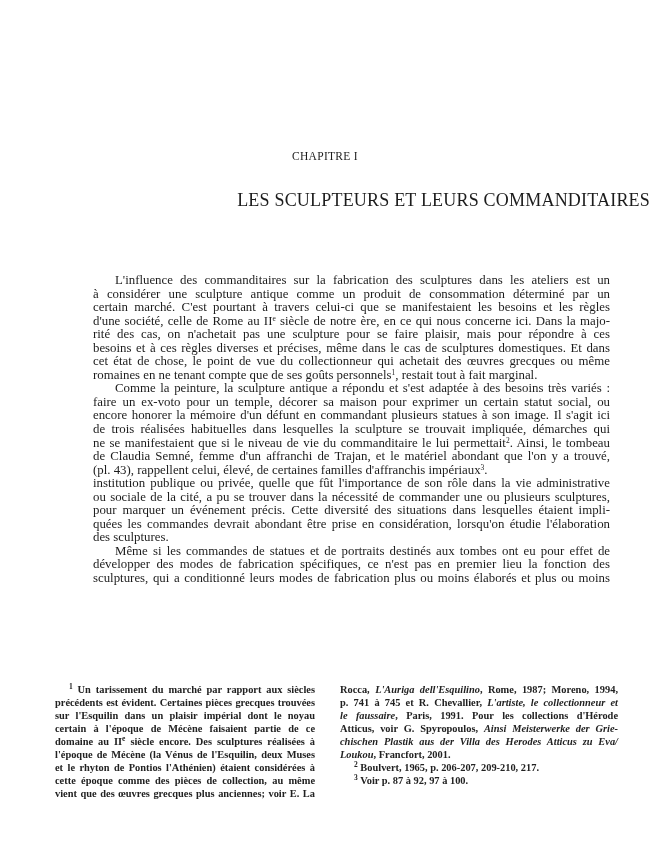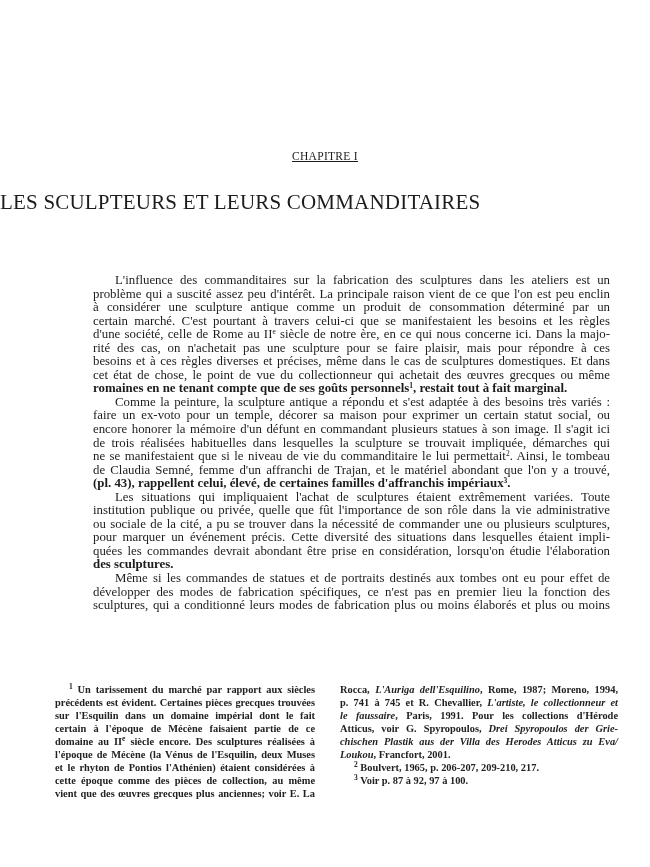--- a/index.html
+++ b/index.html
@@ -22,29 +22,28 @@
     background: #ffffff;
   }
   .chapter-label {
     position: absolute;
     top: 150px;
     left: 0;
     width: 650px;
     text-align: center;
     font-size: 11.5px;
     letter-spacing: 0.3px;
-    text-decoration: underline;
   }
   .chapter-title {
     position: absolute;
     top: 190px;
     left: 0;
     width: 650px;
-    text-align: left;
-    font-size: 21px;
+    text-align: right;
+    font-size: 18px;
     letter-spacing: 0.2px;
   }
   .body-text {
     position: absolute;
     left: 57px;
     top: 274px;
     width: 553px;
     font-size: 12.85px;
     line-height: 13.55px;
     text-align: justify;
@@ -53,21 +52,20 @@
     display: block;
     text-align: justify;
     text-align-last: justify;
     white-space: nowrap;
     height: 13.55px;
     overflow: visible;
     margin-left: 36px;
   }
   .line.last {
     text-align-last: left;
-    font-weight: bold;
   }
   .line.indent {
     padding-left: 22px;
   }
   sup {
     font-size: 7.5px;
     line-height: 0;
     vertical-align: 4px;
   }
   .footnotes {
@@ -100,60 +98,58 @@
 </style>
 </head>
 <body>
 
 <div class="page">
   <div class="chapter-label">CHAPITRE I</div>
   <div class="chapter-title">LES SCULPTEURS ET LEURS COMMANDITAIRES</div>
 
   <div class="body-text" id="body-text">
       <span class="line indent">L'influence des commanditaires sur la fabrication des sculptures dans les ateliers est un</span>
-      <span class="line">problème qui a suscité assez peu d'intérêt. La principale raison vient de ce que l'on est peu enclin</span>
       <span class="line">à considérer une sculpture antique comme un produit de consommation déterminé par un</span>
       <span class="line">certain marché. C'est pourtant à travers celui-ci que se manifestaient les besoins et les règles</span>
       <span class="line">d'une société, celle de Rome au II<sup>e</sup> siècle de notre ère, en ce qui nous concerne ici. Dans la majo-</span>
       <span class="line">rité des cas, on n'achetait pas une sculpture pour se faire plaisir, mais pour répondre à ces</span>
       <span class="line">besoins et à ces règles diverses et précises, même dans le cas de sculptures domestiques. Et dans</span>
       <span class="line">cet état de chose, le point de vue du collectionneur qui achetait des œuvres grecques ou même</span>
       <span class="line last">romaines en ne tenant compte que de ses goûts personnels<sup>1</sup>, restait tout à fait marginal.</span>
       <span class="line indent">Comme la peinture, la sculpture antique a répondu et s'est adaptée à des besoins très variés :</span>
       <span class="line">faire un ex-voto pour un temple, décorer sa maison pour exprimer un certain statut social, ou</span>
       <span class="line">encore honorer la mémoire d'un défunt en commandant plusieurs statues à son image. Il s'agit ici</span>
       <span class="line">de trois réalisées habituelles dans lesquelles la sculpture se trouvait impliquée, démarches qui</span>
       <span class="line">ne se manifestaient que si le niveau de vie du commanditaire le lui permettait<sup>2</sup>. Ainsi, le tombeau</span>
       <span class="line">de Claudia Semné, femme d'un affranchi de Trajan, et le matériel abondant que l'on y a trouvé,</span>
       <span class="line last">(pl. 43), rappellent celui, élevé, de certaines familles d'affranchis impériaux<sup>3</sup>.</span>
-      <span class="line indent">Les situations qui impliquaient l'achat de sculptures étaient extrêmement variées. Toute</span>
       <span class="line">institution publique ou privée, quelle que fût l'importance de son rôle dans la vie administrative</span>
       <span class="line">ou sociale de la cité, a pu se trouver dans la nécessité de commander une ou plusieurs sculptures,</span>
       <span class="line">pour marquer un événement précis. Cette diversité des situations dans lesquelles étaient impli-</span>
       <span class="line">quées les commandes devrait abondant être prise en considération, lorsqu'on étudie l'élaboration</span>
       <span class="line last">des sculptures.</span>
       <span class="line indent">Même si les commandes de statues et de portraits destinés aux tombes ont eu pour effet de</span>
       <span class="line">développer des modes de fabrication spécifiques, ce n'est pas en premier lieu la fonction des</span>
       <span class="line">sculptures, qui a conditionné leurs modes de fabrication plus ou moins élaborés et plus ou moins</span>
     </div>
 
   <div class="footnotes fn-col-left" id="fn-left">
       <span class="fn-line indent"><sup>1</sup> Un tarissement du marché par rapport aux siècles</span>
       <span class="fn-line">précédents est évident. Certaines pièces grecques trouvées</span>
-      <span class="fn-line">sur l'Esquilin dans un domaine impérial dont le fait</span>
+      <span class="fn-line">sur l'Esquilin dans un plaisir impérial dont le noyau</span>
       <span class="fn-line">certain à l'époque de Mécène faisaient partie de ce</span>
       <span class="fn-line">domaine au II<sup>e</sup> siècle encore. Des sculptures réalisées à</span>
       <span class="fn-line">l'époque de Mécène (la Vénus de l'Esquilin, deux Muses</span>
       <span class="fn-line">et le rhyton de Pontios l'Athénien) étaient considérées à</span>
       <span class="fn-line">cette époque comme des pièces de collection, au même</span>
       <span class="fn-line">vient que des œuvres grecques plus anciennes; voir E. La</span>
     </div>
   <div class="footnotes fn-col-right" id="fn-right">
       <span class="fn-line"><span>Rocca, </span><em>L'Auriga dell'Esquilino</em><span>, Rome, 1987; Moreno, 1994,</span></span>
       <span class="fn-line"><span>p. 741 à 745 et R. Chevallier, </span><em>L'artiste, le collectionneur et</em></span>
       <span class="fn-line"><em>le faussaire</em><span>, Paris, 1991. Pour les collections d'Hérode</span></span>
-      <span class="fn-line"><span>Atticus, voir G. Spyropoulos, </span><em>Drei Spyropoulos der Grie-</em></span>
+      <span class="fn-line"><span>Atticus, voir G. Spyropoulos, </span><em>Ainsi Meisterwerke der Grie-</em></span>
       <span class="fn-line"><em>chischen Plastik aus der Villa des Herodes Atticus zu Eva/</em></span>
       <span class="fn-line last"><em>Loukou</em><span>, Francfort, 2001.</span></span>
       <span class="fn-line indent2 last"><span><sup>2</sup> Boulvert, 1965, p. 206-207, 209-210, 217.</span></span>
       <span class="fn-line indent2 last"><span><sup>3</sup> Voir p. 87 à 92, 97 à 100.</span></span>
     </div>
 </div>
 
 </body></html>

